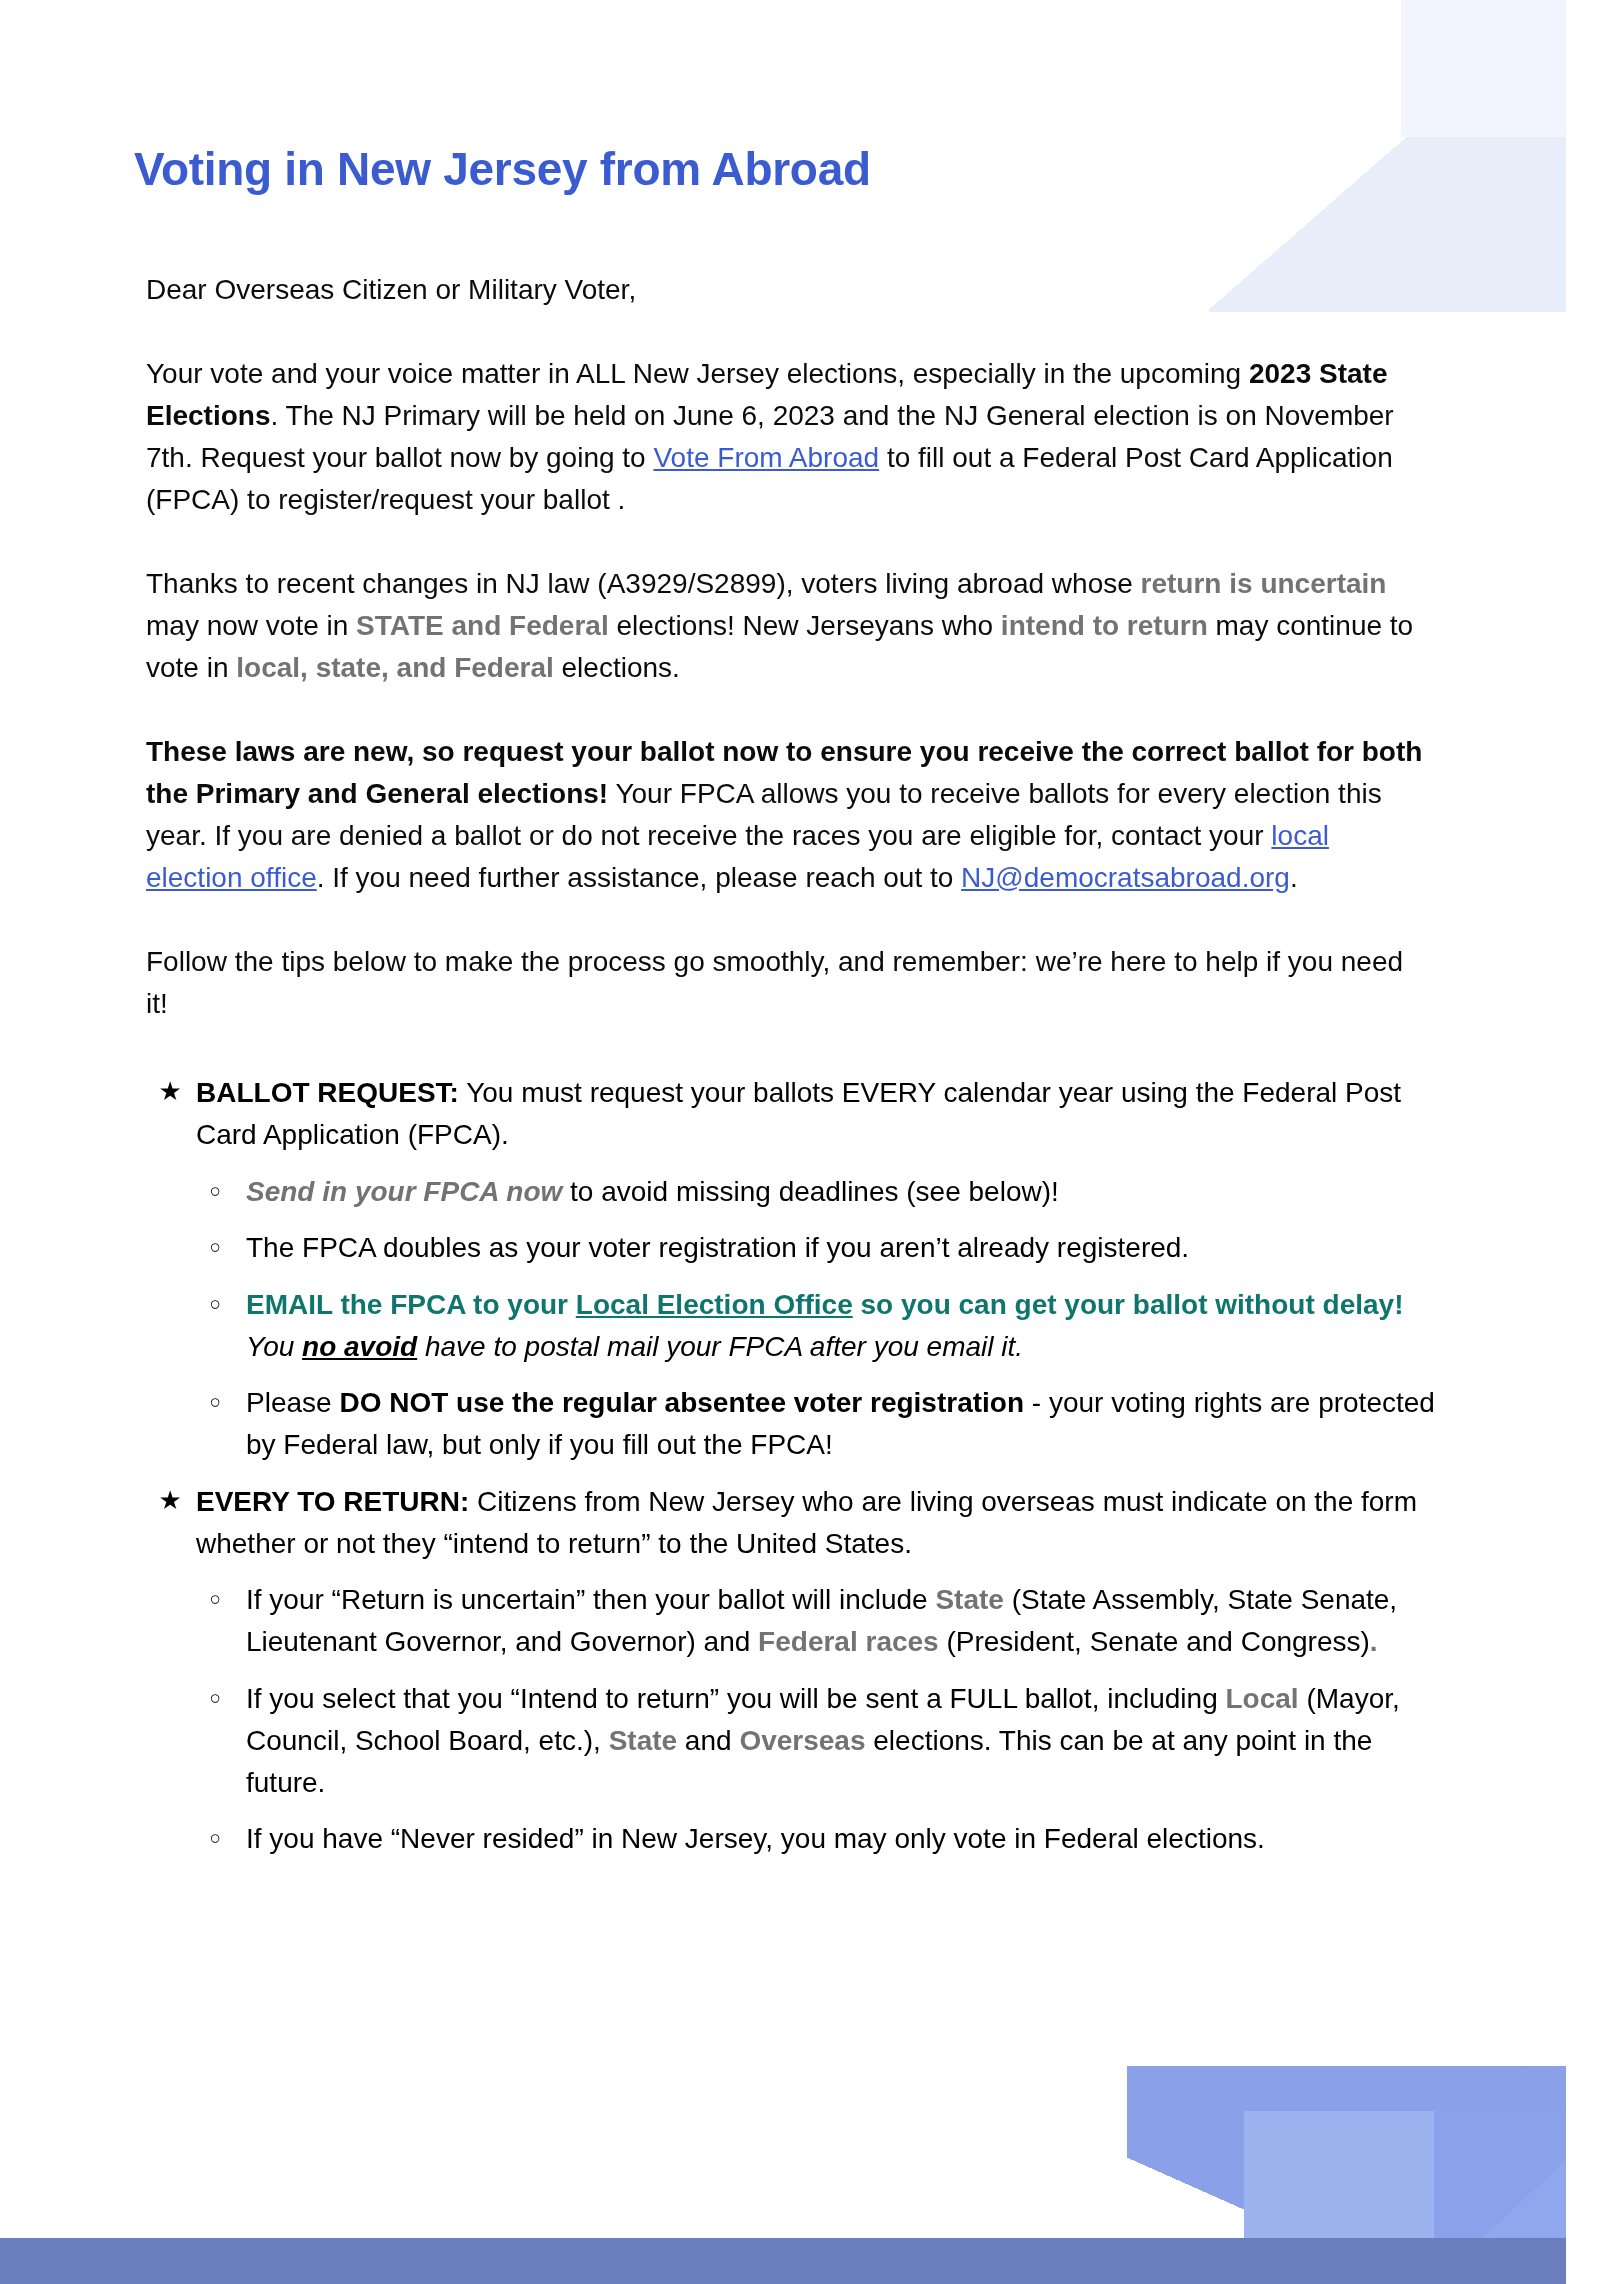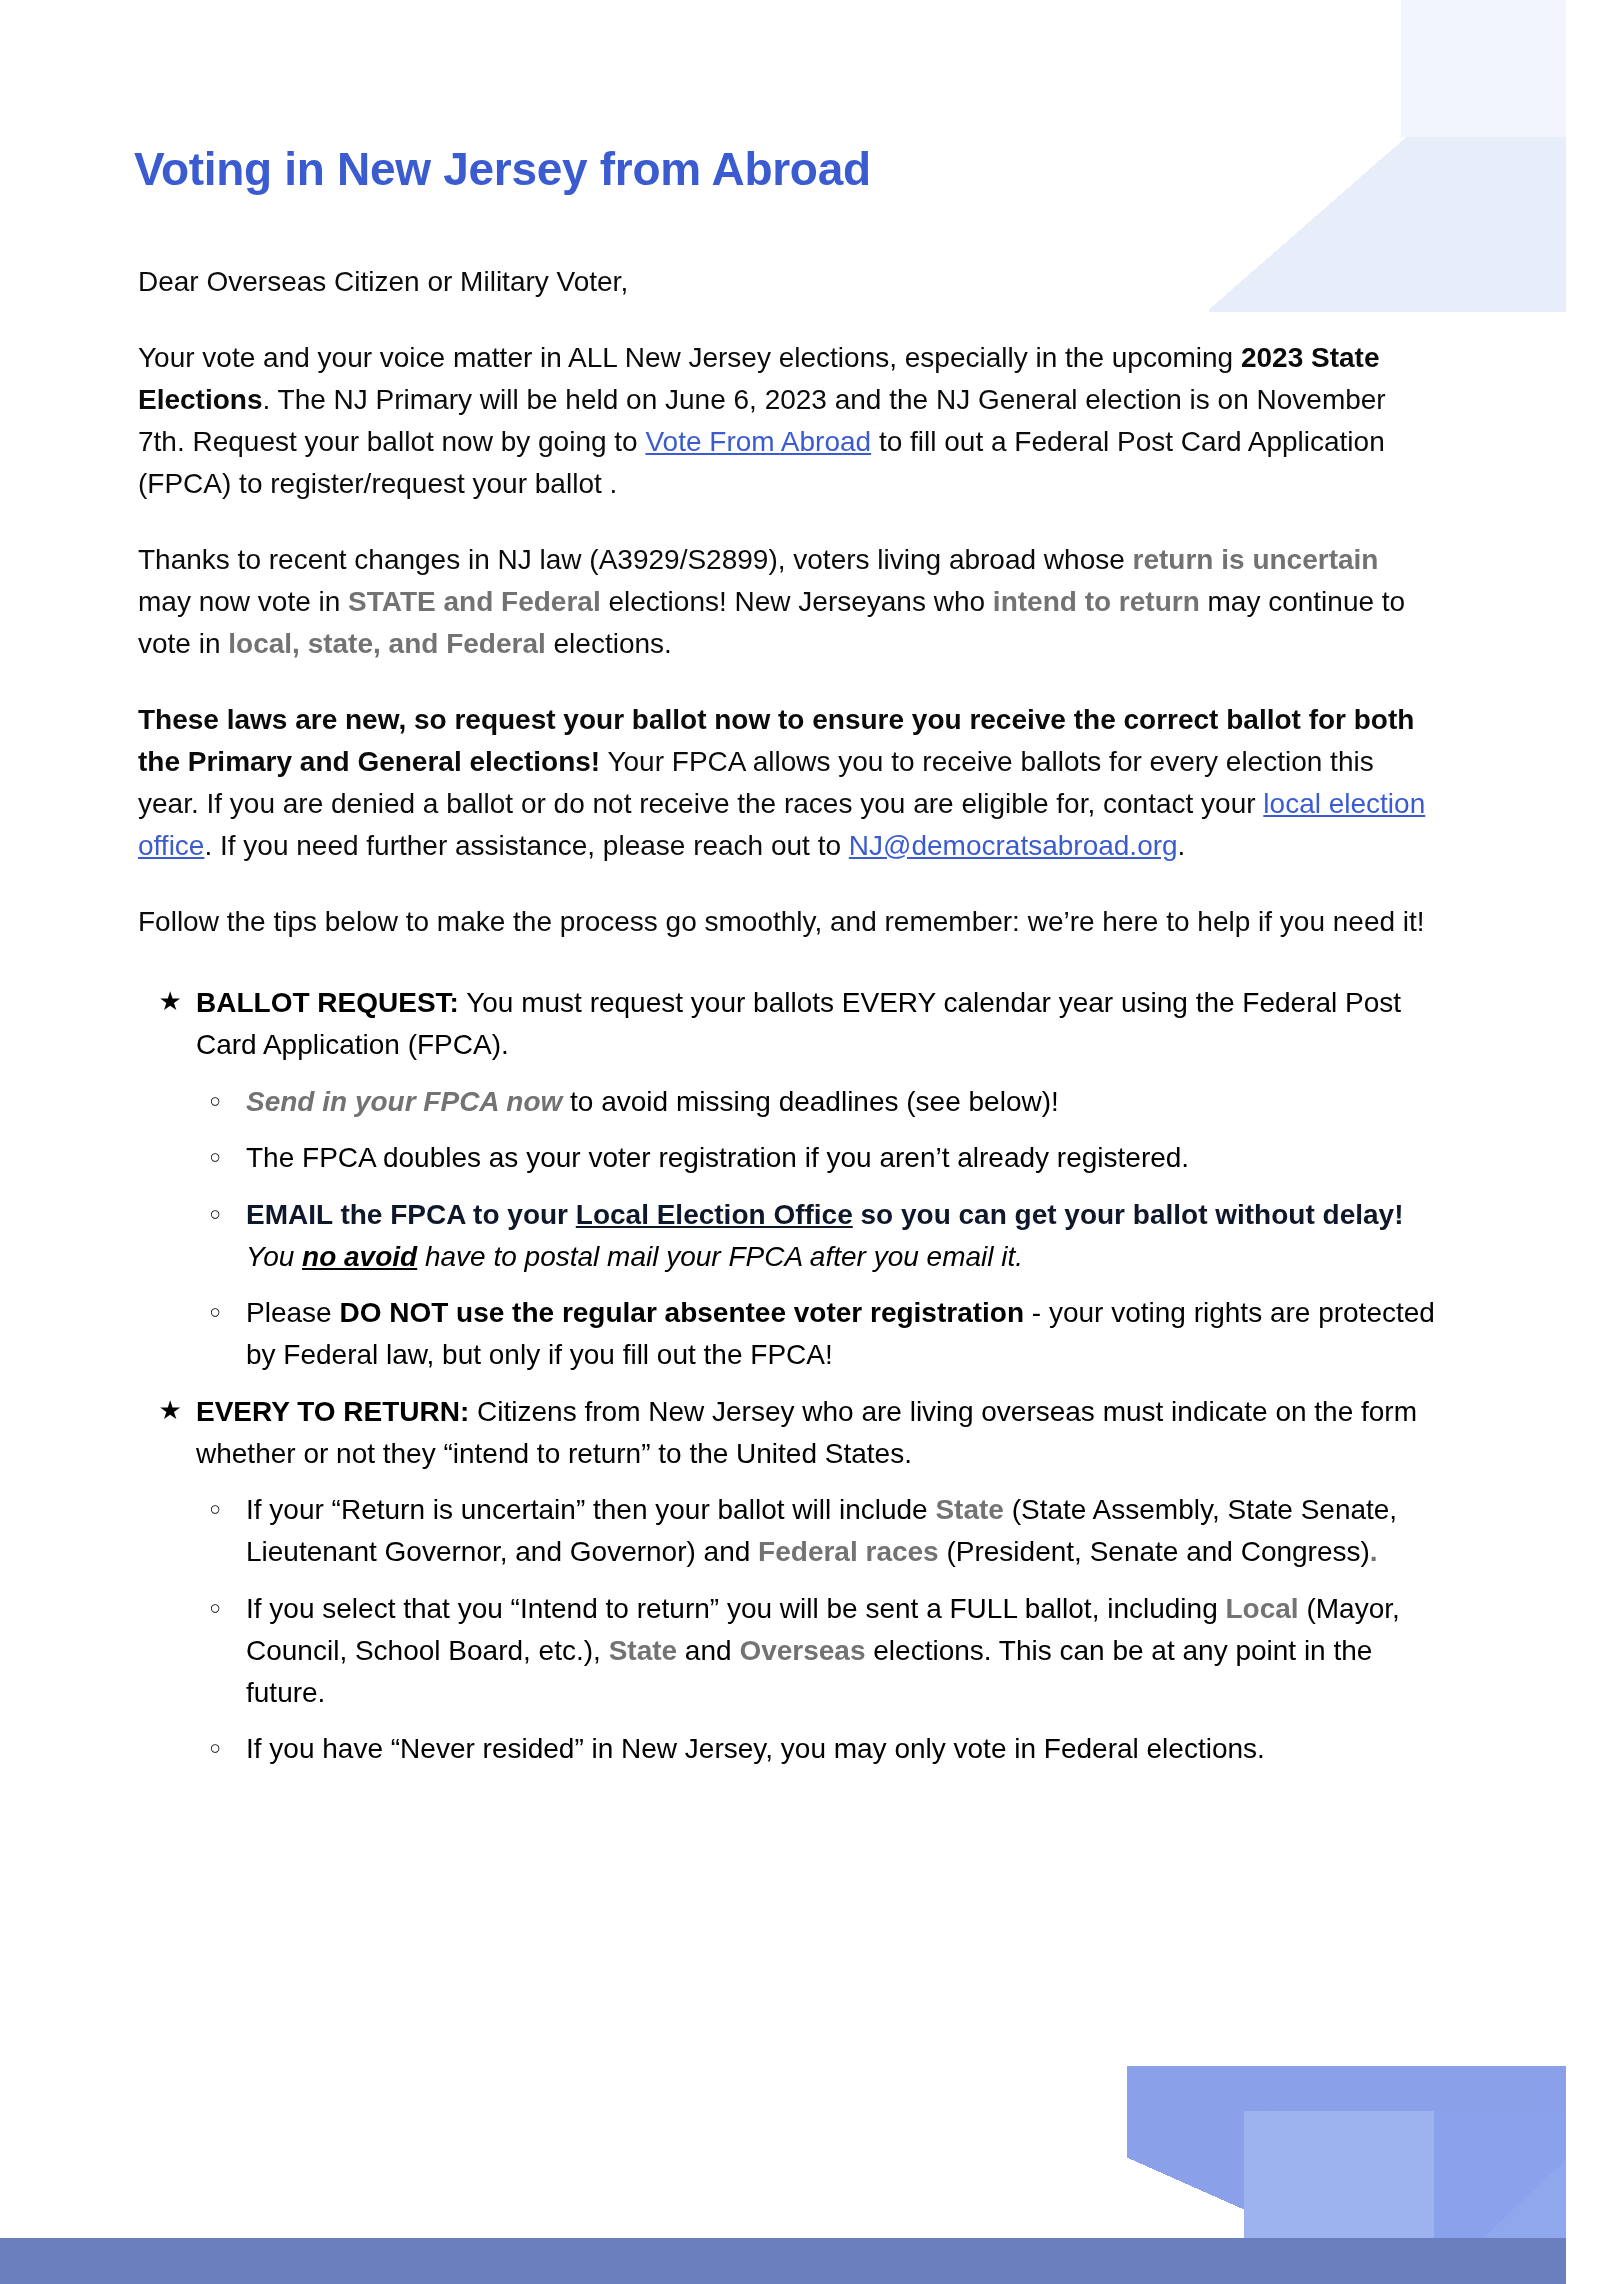--- a/index.html
+++ b/index.html
@@ -90,21 +90,21 @@
     margin: 0;
     padding-top: 144px;
     font-size: 46px;
     font-weight: bold;
     line-height: 1.12;
     color: #3B5BD1;
     letter-spacing: -0.3px;
   }
 
   p.para {
-    margin: 4px;
+    margin: 12px;
     padding-top: 30px;
     font-size: 28px;
     line-height: 1.50;
     color: #0b0b0b;
   }
   p.para.first {
     padding-top: 61px;
   }
 
   .b { font-weight: bold; }
@@ -120,21 +120,21 @@
   .link-dark {
     color: #0b0b0b;
     cursor: pointer;
   }
   
   .accent {
     color: #737373;
     font-weight: bold;
   }
   .accent-strong {
-    color: #0f172a;
+    color: #0f766e;
     font-weight: bold;
     margin-top: 20px;
   }
 
   
   ul.l1 {
     list-style: none;
     margin: 0;
     padding: 0;
     padding-top: 21px;

